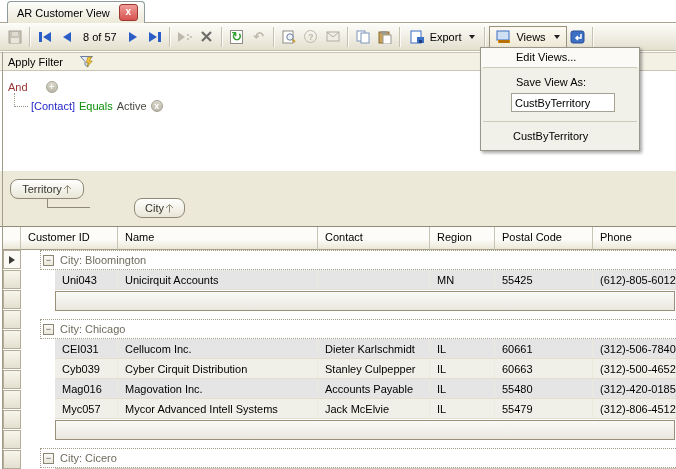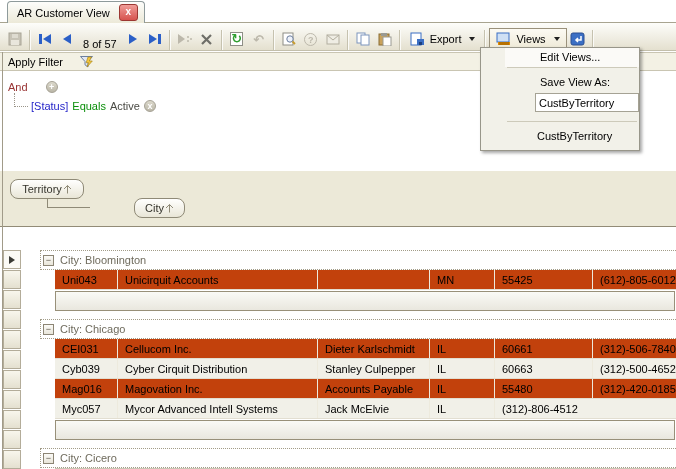--- a/index.html
+++ b/index.html
@@ -12,21 +12,21 @@
   .tab{position:absolute;left:7px;top:1px;height:22px;display:flex;align-items:center;gap:9px;
        padding:0 6px 0 9px;background:linear-gradient(#fdfdfb,#ece9d8);
        border:1px solid #8e9a9b;border-bottom:none;border-radius:4px 4px 0 0;box-sizing:border-box;}
   .tab-close{width:17px;height:15px;border:1px solid #9c3732;border-radius:3px;
        background:linear-gradient(#f09d98,#d6534e);color:#fff;font-weight:bold;font-size:10px;
        line-height:13px;text-align:center;cursor:default;}
 
   
   .toolbar{position:absolute;left:0;top:23px;width:676px;height:28px;
        background:linear-gradient(#fdfdfa,#e4e0cf);border-bottom:1px solid #c3bfab;
-       display:flex;align-items:flex-end;padding-left:4px;box-sizing:border-box;}
+       display:flex;align-items:center;padding-left:4px;box-sizing:border-box;}
   .tbtn{width:22px;height:22px;display:flex;align-items:center;justify-content:center;flex:0 0 auto;}
   .tsep{width:1px;height:20px;background:#c6c2af;border-right:1px solid #fbfbf8;margin:0 3px;flex:0 0 auto;}
   .rec{padding:0 5px;white-space:nowrap;}
   .gl{font-size:13px;line-height:13px;}
   .gl.green{color:#2f9e2f;font-weight:bold;}
   .gl.gray{color:#bcb8ab;font-weight:bold;}
   .helpcirc{width:13px;height:13px;border:1.5px solid #bcb8ab;border-radius:50%;color:#bcb8ab;
        font-size:9px;font-weight:bold;text-align:center;line-height:12px;box-sizing:border-box;}
   .tool-dd{display:flex;align-items:center;gap:5px;height:22px;padding:0 6px;flex:0 0 auto;}
   .tool-dd.pressed{border:1px solid #9a917b;background:linear-gradient(#fcfaf3,#eee9d6);box-sizing:border-box;}
@@ -76,34 +76,34 @@
        background:linear-gradient(#f8f6ec,#e4e0d0);display:flex;align-items:center;justify-content:center;}
   .ind-cell.current{background:#fbfaf5;}
   .row-arrow{width:0;height:0;border-top:4px solid transparent;border-bottom:4px solid transparent;
        border-left:6px solid #3a3a35;}
   .grid-body{position:absolute;left:21px;top:23px;right:0;}
   .group-row{height:20px;margin-left:19px;border:1px dotted #a29c88;border-right:none;
        box-sizing:border-box;display:flex;align-items:center;gap:6px;padding-left:2px;color:#6f6b5d;}
   .expand-box{width:11px;height:11px;flex:0 0 auto;border:1px solid #8c8574;box-sizing:border-box;
        background:linear-gradient(#fbfaf6,#e9e6da);color:#5a5548;font-size:9px;line-height:8px;text-align:center;}
   .data-row{display:flex;height:20px;margin-left:34px;border-bottom:1px solid #e2ded1;
-       box-sizing:border-box;background:#c2410c;}
+       box-sizing:border-box;background:#e5e5e5;}
   .data-row.alt{background:#f1f0e8;}
   .data-row.stub{border-bottom:none;border-top:1px solid #c9c5b3;}
   .cell{box-sizing:border-box;padding:4px 2px 0 7px;border-right:1px solid #edeadd;
        white-space:nowrap;overflow:hidden;}
   .c0{width:63px}.c1{width:200px}.c2{width:112px}.c3{width:65px}.c4{width:98px}
   .c5{flex:1;border-right:none;}
   .footer-row{height:20px;margin:1px 1px 2px 34px;border:1px solid #989079;box-sizing:border-box;
        background:linear-gradient(#fafaf6,#e9e7de);}
   .gap-row{height:6px;background:#fff;}
 
   
   .views-menu{position:absolute;left:480px;top:47px;width:160px;background:#f2f1e9;
-       border:1px solid #98968a;box-shadow:2px 2px 3px rgba(0,0,0,.35);z-index:50;box-sizing:border-box;padding-left:24px;}
+       border:1px solid #98968a;box-shadow:2px 2px 3px rgba(0,0,0,.35);z-index:50;box-sizing:border-box;}
   .menu-item-top{height:19px;background:#fbfaf7;padding:3px 0 0 35px;box-sizing:border-box;cursor:default;}
   .menu-sep{height:1px;background:#cdcaba;margin:0 2px;}
   .menu-label{padding:8px 0 3px 35px;}
   .menu-input{display:block;margin:2px 0 9px 30px;width:96px;height:15px;border:1px solid #a5a294;
        font:11px "Liberation Sans","DejaVu Sans",sans-serif;padding:1px 3px;background:#fff;}
   .menu-item-bottom{padding:8px 0 8px 32px;cursor:default;}
 </style>
 </head>
 <body>
 
@@ -238,21 +238,21 @@
       <path d="M9 2 l3.5 0 -2.2 4 3 0 -5.3 6 1.6 -4.3 -2.4 0 z" fill="#f7c93d" stroke="#a8861f" stroke-width="0.7"></path>
     </svg>
   </div>
   <div class="filter-body">
     <div class="filter-and">
       <span>And</span>
       <span class="circ-icon">+</span>
     </div>
     <div class="elbow"></div>
     <div class="filter-cond">
-      <span class="f-field">[Status]</span>
+      <span class="f-field">[Contact]</span>
       <span class="f-op">Equals</span>
       <span class="f-val">Active</span>
       <span class="circ-icon">x</span>
     </div>
   </div>
   <div class="panel-edge"></div>
 
   <div class="group-panel">
     <div class="conn-v"></div>
     <div class="conn-h"></div>
@@ -264,20 +264,29 @@
     </div>
     <div class="gbtn city">
       <span>City</span>
       <svg width="9" height="9">
           <path d="M1 4 L4.5 0.5 L8 4 M4.5 0.5 V8.5" stroke="#8f8a77" fill="none"></path>
         </svg>
     </div>
   </div>
 
   <div class="grid">
+    <div class="grid-header">
+      <div class="hcell h-ind"></div>
+      <div class="hcell h0">Customer ID</div>
+      <div class="hcell h1">Name</div>
+      <div class="hcell h2">Contact</div>
+      <div class="hcell h3">Region</div>
+      <div class="hcell h4">Postal Code</div>
+      <div class="hcell h5">Phone</div>
+    </div>
     <div class="indicator-col">
         <div class="ind-cell current">
           <span class="row-arrow"></span>
         </div>
         <div class="ind-cell"></div>
         <div class="ind-cell"></div>
         <div class="ind-cell"></div>
         <div class="ind-cell"></div>
         <div class="ind-cell"></div>
         <div class="ind-cell"></div>
@@ -327,20 +336,21 @@
           <div class="cell c2">Accounts Payable</div>
           <div class="cell c3">IL</div>
           <div class="cell c4">55480</div>
           <div class="cell c5">(312)-420-0185</div>
         </div>
         <div class="data-row alt">
           <div class="cell c0">Myc057</div>
           <div class="cell c1">Mycor Advanced Intell Systems</div>
           <div class="cell c2">Jack McElvie</div>
           <div class="cell c3">IL</div>
+          <div class="cell c4">55479</div>
           <div class="cell c5">(312)-806-4512</div>
         </div>
         <div class="footer-row"></div>
         <div class="gap-row"></div>
         <div class="group-row">
           <span class="expand-box">−</span>
           <span class="">City: Cicero</span>
         </div>
         <div class="data-row stub"></div>
       </div>

